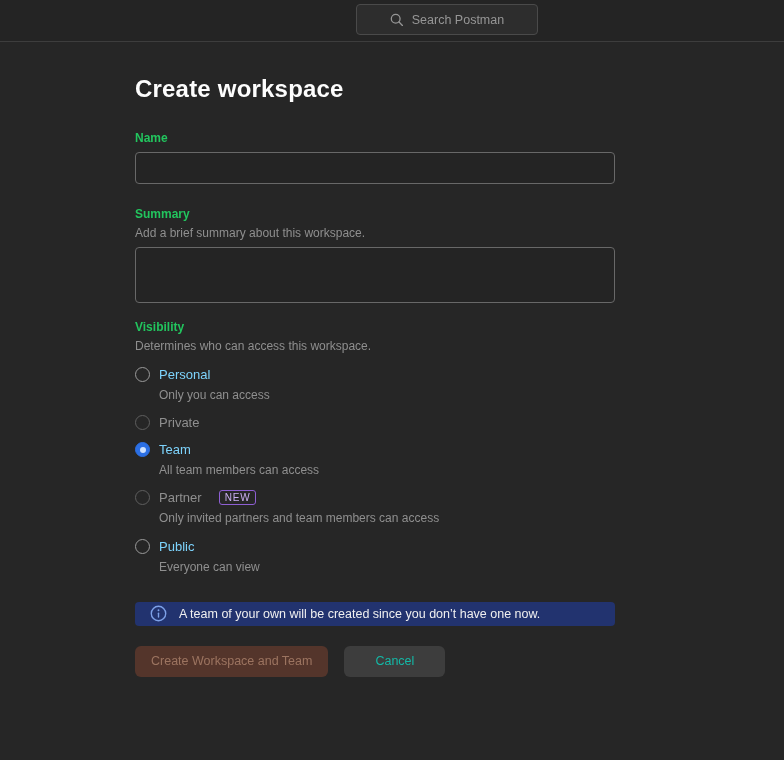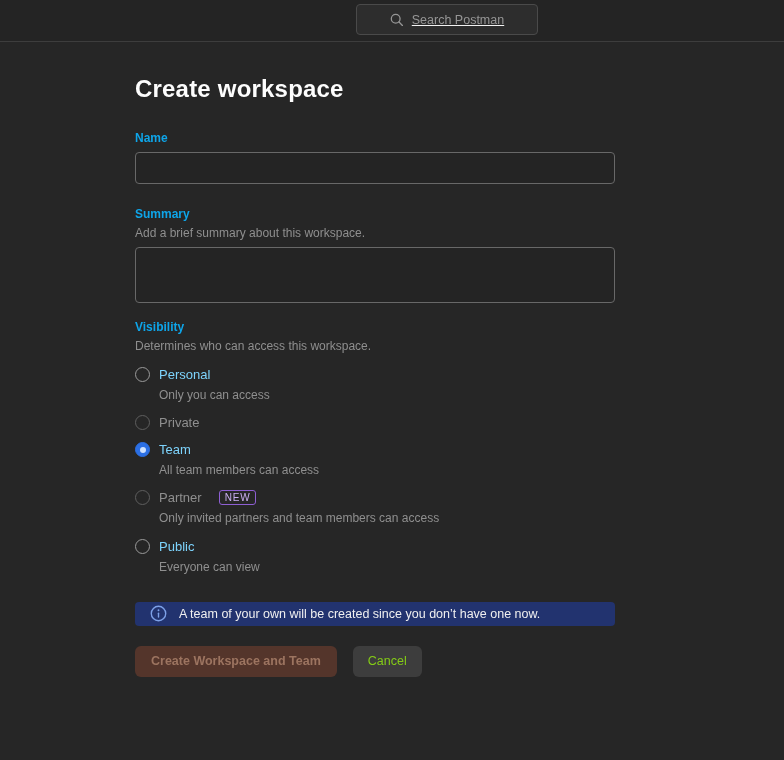--- a/index.html
+++ b/index.html
@@ -23,21 +23,20 @@
     left: 356px; top: 4px;
     width: 182px; height: 31px;
     background: #2d2d2d;
     border: 1px solid #4a4a4a;
     border-radius: 4px;
     display: flex;
     align-items: center;
     justify-content: center;
     gap: 8px;
     cursor: pointer;
-    text-decoration: underline;
   }
   .search-box svg { flex: 0 0 auto; }
   .search-placeholder {
     font-size: 12.5px;
     color: #969696;
   }
 
   
   .content {
     margin-left: 135px;
@@ -47,21 +46,21 @@
     margin-top: 33px;
     font-size: 24px;
     font-weight: 700;
     color: #fdfdfd;
     letter-spacing: 0.2px;
   }
 
   .field-label {
     font-size: 12px;
     font-weight: 700;
-    color: #0ea5e9;
+    color: #22c55e;
   }
   .field-desc {
     font-size: 12px;
     color: #8f8f8f;
     margin-top: 5px;
   }
 
   .name-section { margin-top: 28px; }
   .text-input {
     display: block;
@@ -173,34 +172,34 @@
     display: flex;
     align-items: center;
     gap: 16px;
   }
   .btn {
     height: 31px;
     border: none;
     border-radius: 6px;
     font-family: "Liberation Sans", sans-serif;
     font-size: 12.5px;
-    font-weight: 700;
+    font-weight: 400;
     padding: 8px 16px;
     cursor: pointer;
   }
   .btn-primary-disabled {
     background: #54352b;
     color: #9c7460;
     cursor: not-allowed;
   }
   .btn-secondary {
     background: #3d3d3d;
-    color: #84cc16;
+    color: #14b8a6;
     font-weight: 400;
-    padding: 0 15px;
+    padding: 0 31px;
   }
 </style>
 </head>
 <body>
 
 <div class="top-header">
   <div class="search-box">
     <svg width="14" height="14" viewBox="0 0 16 16">
       <circle cx="6.5" cy="6.5" r="5" fill="none" stroke="#969696" stroke-width="1.5"></circle>
       <line x1="10.3" y1="10.3" x2="14.2" y2="14.2" stroke="#969696" stroke-width="1.5" stroke-linecap="round"></line>

